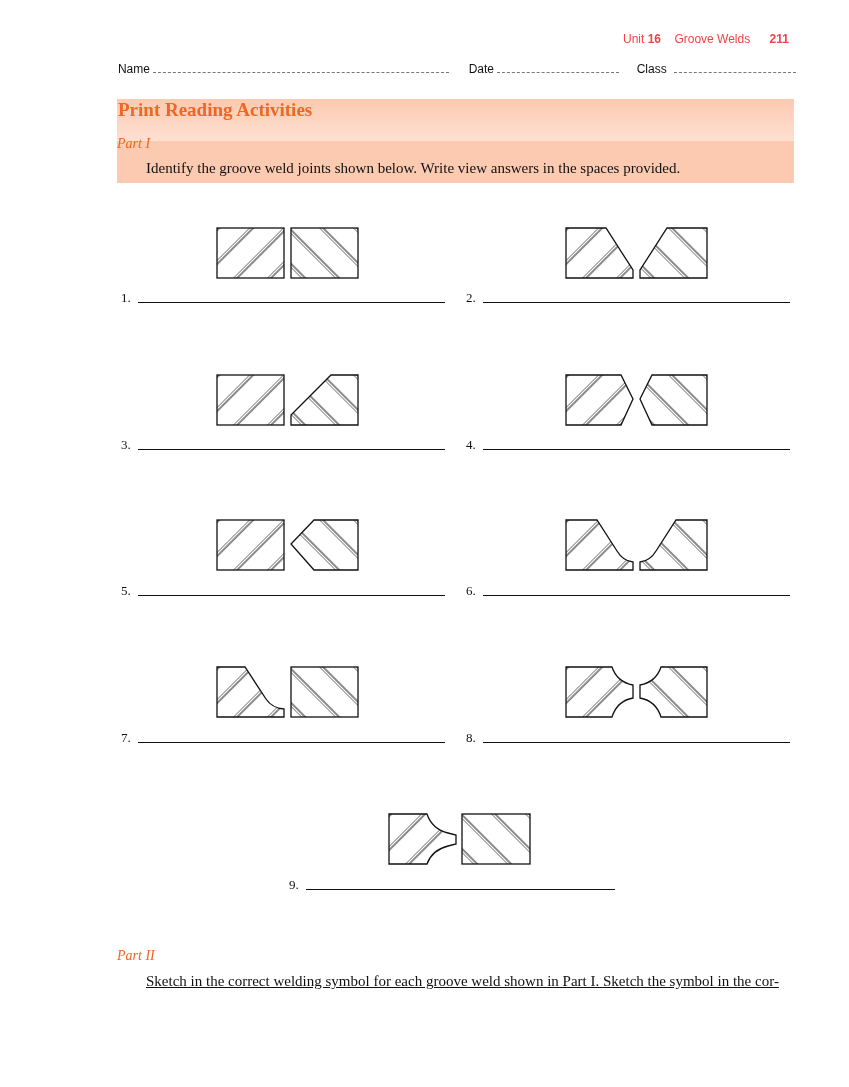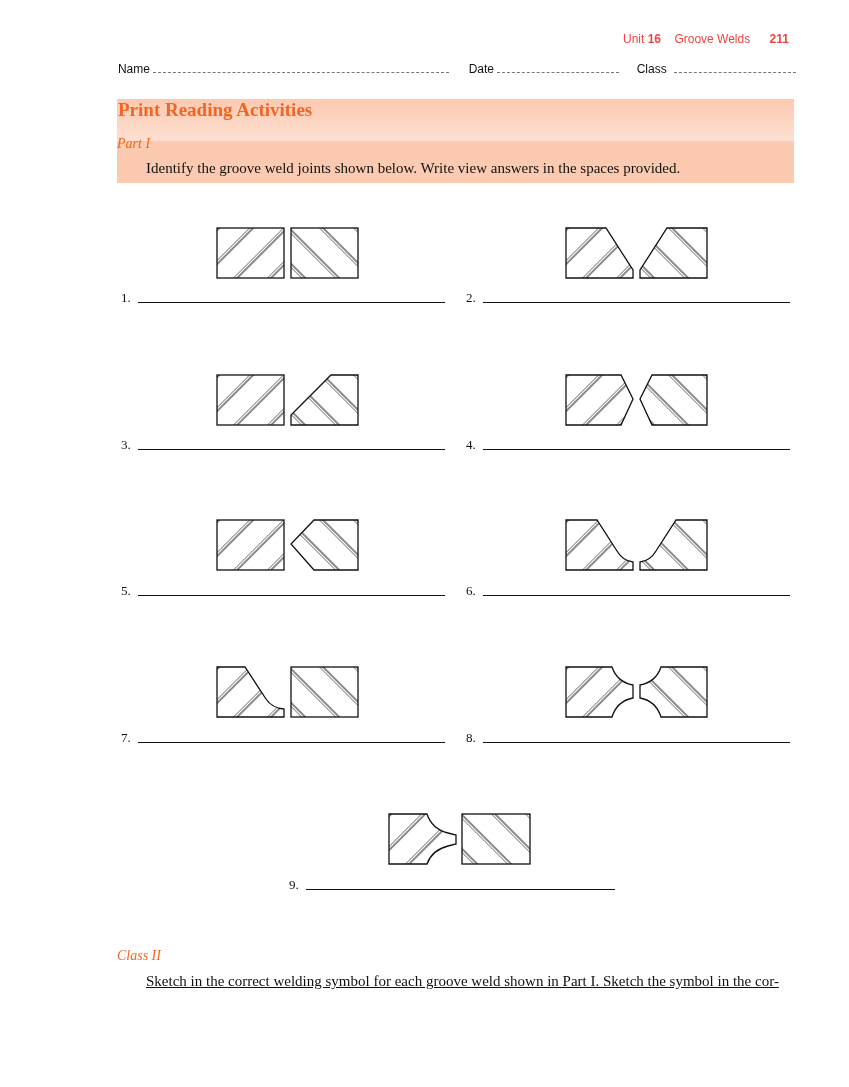--- a/index.html
+++ b/index.html
@@ -114,16 +114,16 @@
 <div class="abs num" style="left:466px; top:730px;">8.</div>
 <div class="ans" style="left:483px; top:742px; width:307px;"></div>
 
 <svg class="fig" style="left:388px; top:813px;" width="145" height="54">
   <path d="M1 1 L39 1 Q44 16 60 20 L68 22 L68 31 L60 33 Q44 37 39 51 L1 51 Z" style="fill:url(#hatchR)"></path>
   <rect x="74" y="1" width="68" height="50" style="fill:url(#hatchL)"></rect>
 </svg>
 <div class="abs num" style="left:289px; top:877px;">9.</div>
 <div class="ans" style="left:306px; top:889px; width:309px;"></div>
 
-<div class="abs part" style="left:117px; top:948px;">Class II</div>
+<div class="abs part" style="left:117px; top:948px;">Part II</div>
 <div class="abs para" style="left:117px; top:971px; width:680px;">
   <div style="text-indent:29px;text-decoration:underline;">Sketch in the correct welding symbol for each groove weld shown in Part I. Sketch the symbol in the cor-</div>
 </div>
 
 </body></html>

